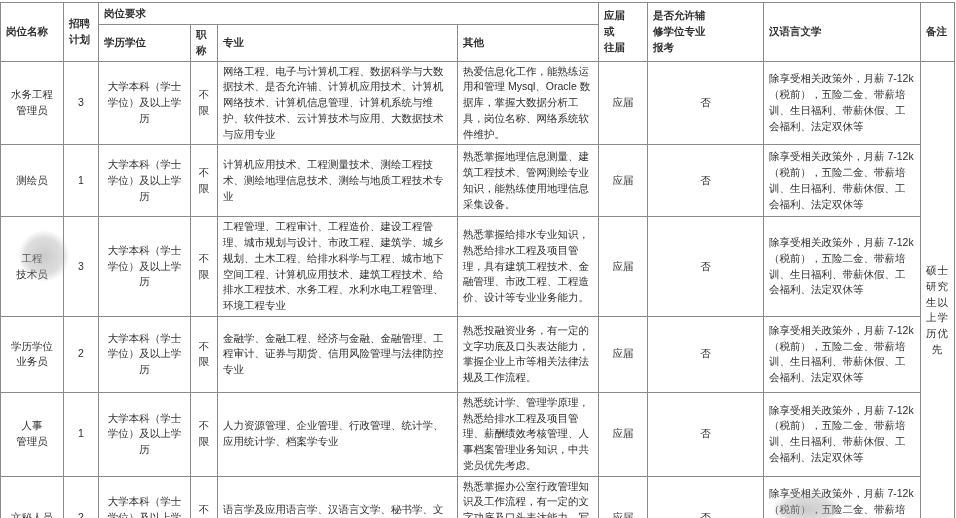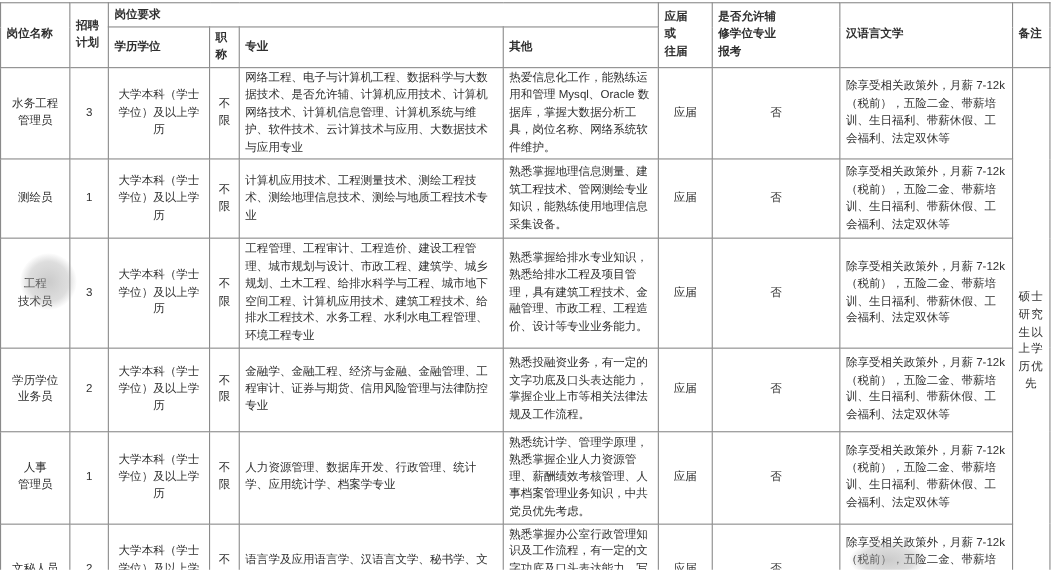--- a/index.html
+++ b/index.html
@@ -135,22 +135,22 @@
       <td class="c-center">否</td>
       <td class="c-left">除享受相关政策外，月薪 7-12k（税前），五险二金、带薪培训、生日福利、带薪休假、工会福利、法定双休等</td>
     </tr>
     <tr style="height:77px">
       <td class="c-center">人事
 管理员</td>
       <td class="c-center">1</td>
       <td class="c-center">大学本科（学士学位）及以上学历</td>
       <td class="c-center">不
 限</td>
-      <td class="c-left">人力资源管理、数据库开发、行政管理、统计学、应用统计学、档案学专业</td>
-      <td class="c-left">熟悉统计学、管理学原理，熟悉掌握企业人力资源管理、薪酬绩效考核管理、人事档案管理业务知识，中共党员优先考虑。</td>
+      <td class="c-left">人力资源管理、企业管理、行政管理、统计学、应用统计学、档案学专业</td>
+      <td class="c-left">熟悉统计学、管理学原理，熟悉给排水工程及项目管理、薪酬绩效考核管理、人事档案管理业务知识，中共党员优先考虑。</td>
       <td class="c-center">应届</td>
       <td class="c-center">否</td>
       <td class="c-left">除享受相关政策外，月薪 7-12k（税前），五险二金、带薪培训、生日福利、带薪休假、工会福利、法定双休等</td>
     </tr>
     <tr class="bottom-row" style="height:72px">
       <td class="c-center">文秘人员</td>
       <td class="c-center">2</td>
       <td class="c-center">大学本科（学士学位）及以上学历</td>
       <td class="c-center">不
 限</td>

